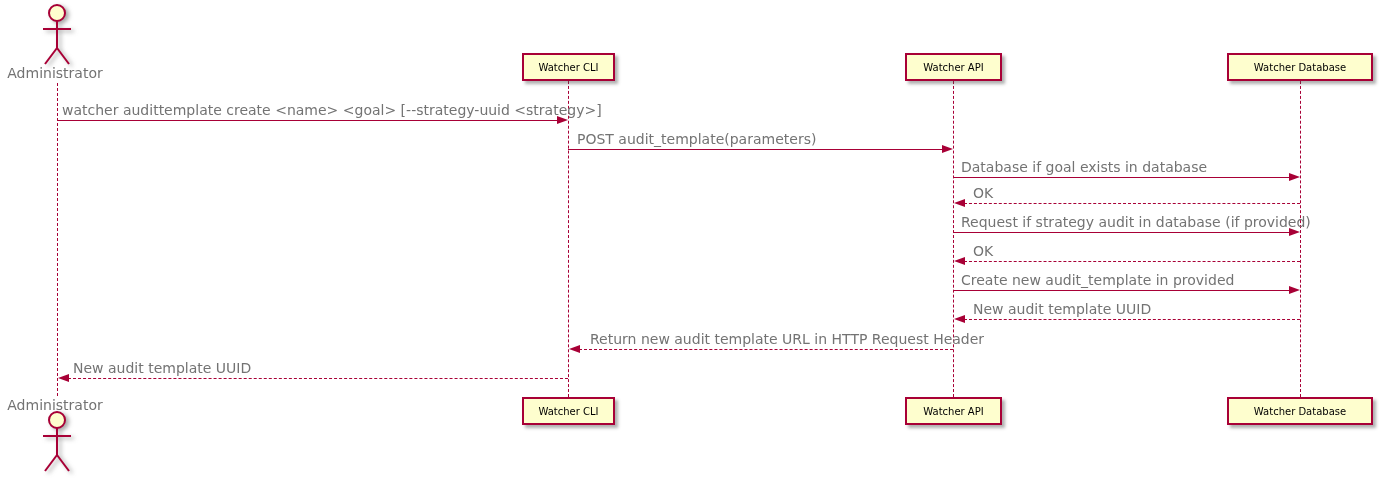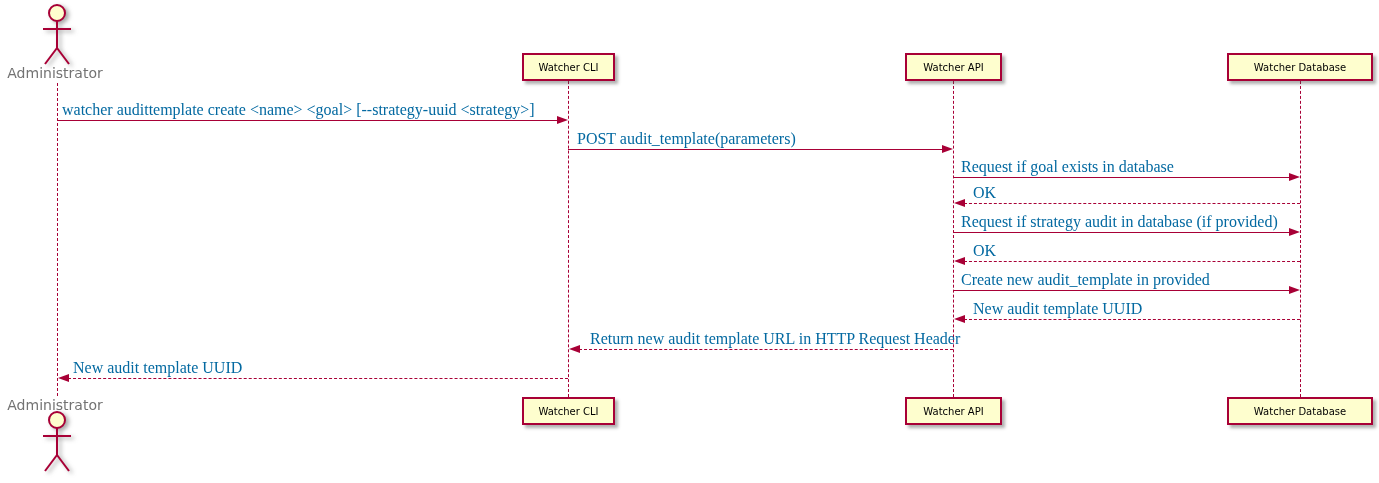--- a/index.html
+++ b/index.html
@@ -17,21 +17,21 @@
     box-shadow:3px 3px 3px rgba(80,80,80,0.45);
   }
   .actor-label {
     position:absolute; width:110px; text-align:center; font-size:14px; color:#737373; white-space:nowrap;
   }
   .actor-figure {
     position:absolute; width:40px; height:62px;
     filter:drop-shadow(3px 2px 2px rgba(80,80,80,0.5));
   }
   .msg-label {
-    position:absolute; font-size:16px; color:#0369a1; white-space:nowrap; line-height:16px;font-family:Liberation Serif, serif;
+    position:absolute; font-size:14px; color:#737373; white-space:nowrap; line-height:16px;
   }
   .msg-line {
     position:absolute; height:0;
   }
   .msg-line.solid  { border-top:1px solid #A80036; }
   .msg-line.dashed { border-top:1px dashed #A80036; }
   .arrow-r {
     position:absolute; width:0; height:0;
     border-top:4px solid transparent; border-bottom:4px solid transparent;
     border-left:11px solid #A80036;
@@ -71,21 +71,21 @@
     <div class="arrow-r" style="left:557px; top:116px;"></div>
   </div>
 
   <div>
     <span class="msg-label" style="left:577px; top:131px;">POST audit_template(parameters)</span>
     <div class="msg-line solid" style="left:568px; top:149px; width:374px;"></div>
     <div class="arrow-r" style="left:942px; top:145px;"></div>
   </div>
 
   <div>
-    <span class="msg-label" style="left:961px; top:159px;">Request if goal exists in database</span>
+    <span class="msg-label" style="left:961px; top:159px;">Database if goal exists in database</span>
     <div class="msg-line solid" style="left:953px; top:177px; width:336px;"></div>
     <div class="arrow-r" style="left:1289px; top:173px;"></div>
   </div>
 
   <div>
     <span class="msg-label" style="left:973px; top:185px;">OK</span>
     <div class="msg-line dashed" style="left:964px; top:203px; width:336px;"></div>
     <div class="arrow-l" style="left:954px; top:199px;"></div>
   </div>
 

